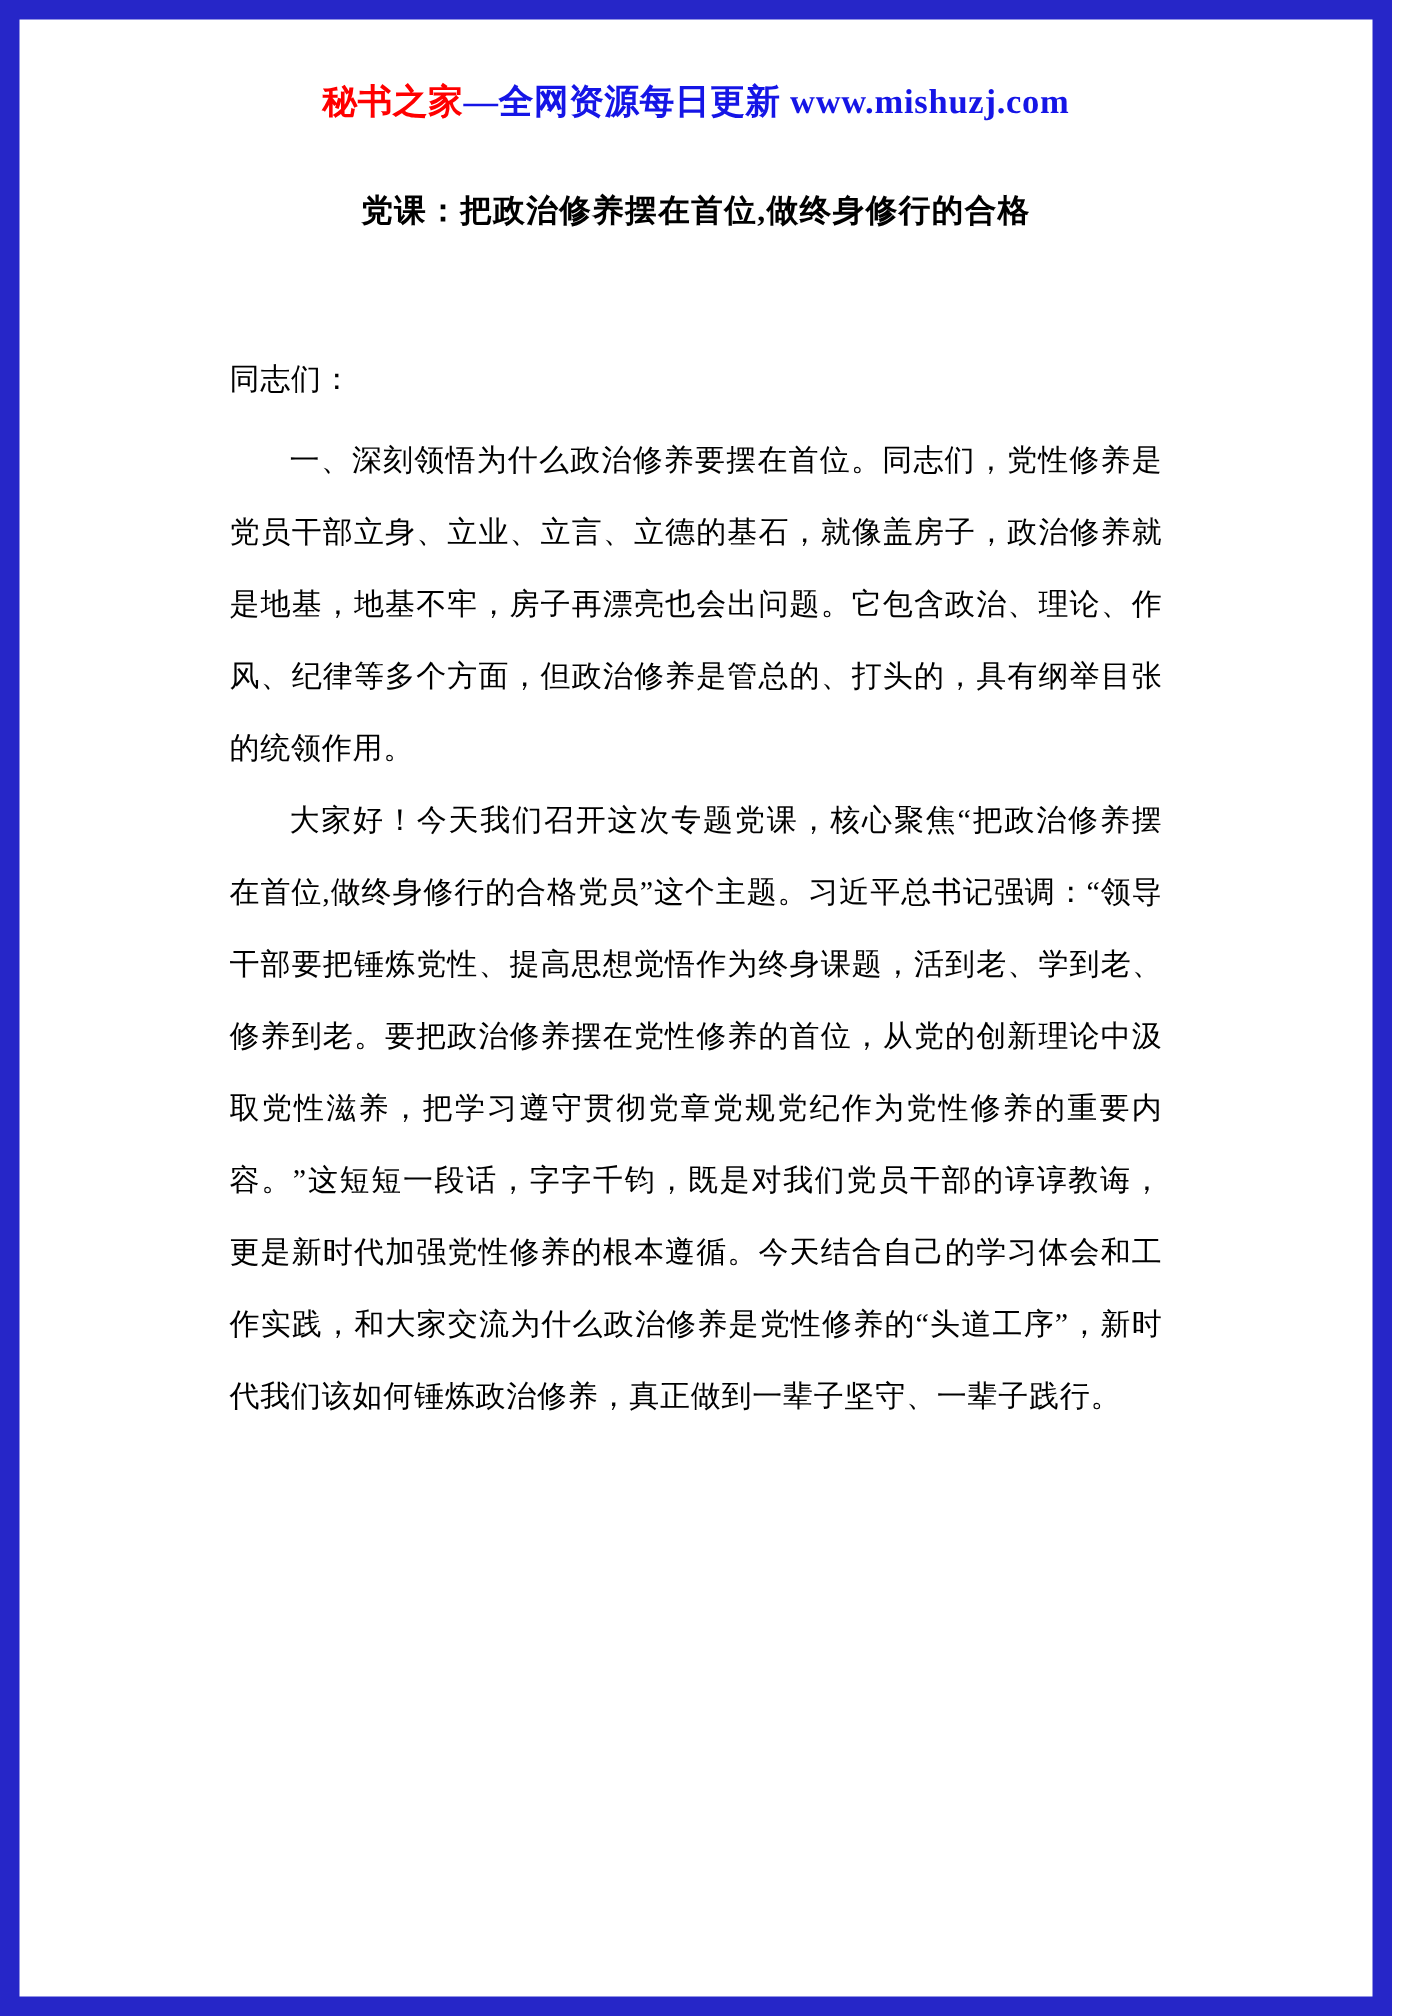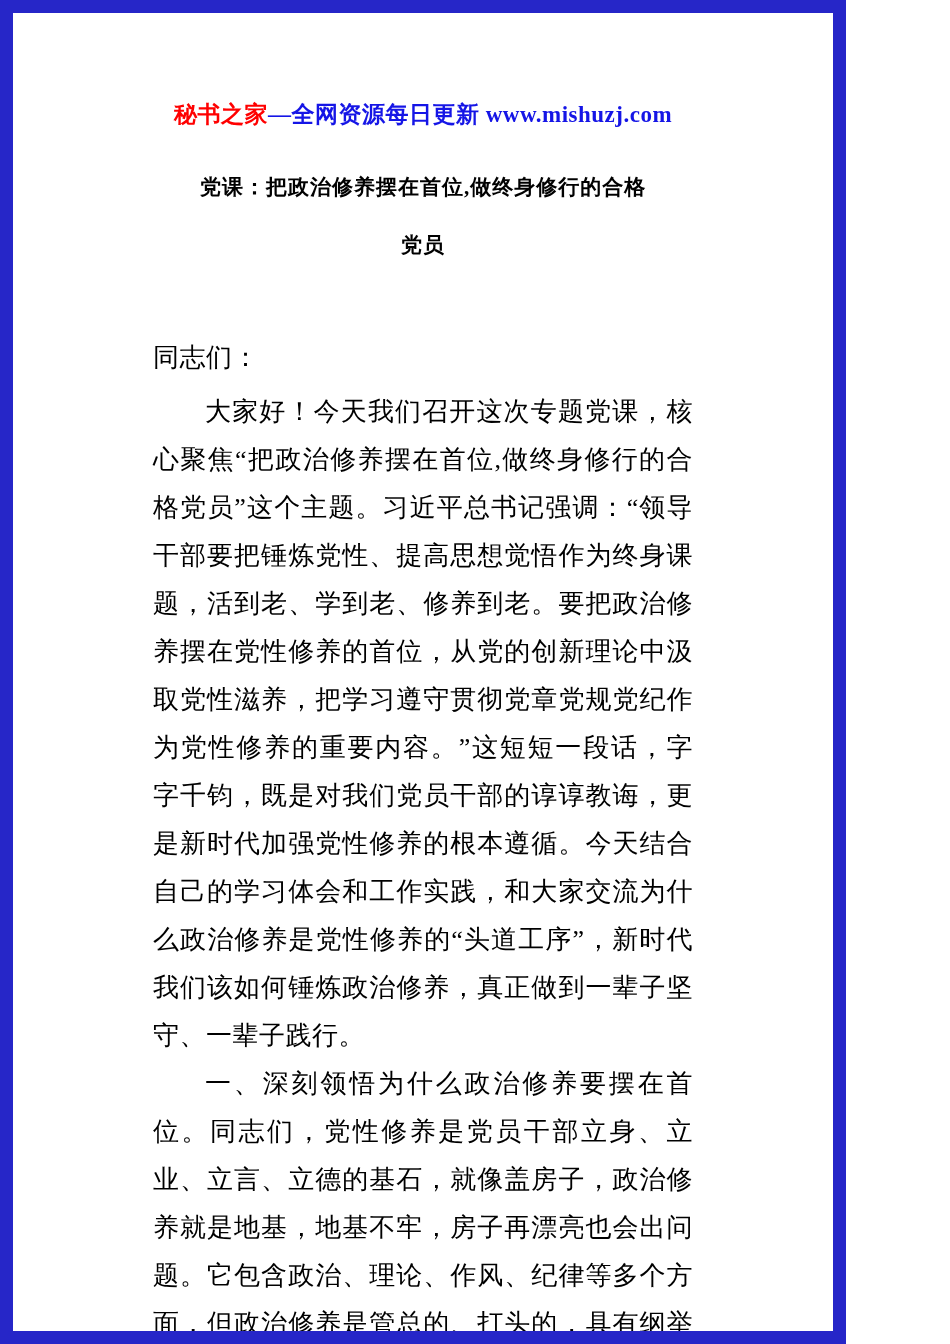--- a/index.html
+++ b/index.html
@@ -9,25 +9,25 @@
     --text: #000000;
     --page_bg: #ffffff;
   }
   * { box-sizing: border-box; }
   html, body { margin: 0; padding: 0; }
   body {
     font-family: "Liberation Serif", "DejaVu Serif", serif;
     background: var(--page_bg);
   }
   .page {
-    width: 846px;
+    width: 928px;
     height: 1344px;
     border: 13px solid var(--border_blue);
     background: var(--page_bg);
-    padding: 86px 140px 40px 140px;
+    padding: 39px 140px 40px 140px;
     overflow: hidden;
   }
   .site-header {
     text-align: center;
     font-size: 23px;
     font-weight: bold;
     margin-bottom: 28px;
     letter-spacing: 0.5px;
     white-space: nowrap;
   }
@@ -37,21 +37,21 @@
     text-align: center;
     color: var(--text);
     font-weight: bold;
     font-size: 21px;
     line-height: 58px;
     letter-spacing: 1px;
     margin-bottom: 60px;
   }
   .body-text {
     color: var(--text);
-    font-size: 26px;
+    font-size: 20px;
     line-height: 48px;
     letter-spacing: 0.5px;
     text-align: justify;
   }
   .salutation {
     margin: 0 0 6px 0;
   }
   .para {
     margin: 0;
     text-indent: 2em;
@@ -61,22 +61,21 @@
 <body>
 
 <div class="page">
 
   <div class="site-header">
     <span class="brand">秘书之家</span><span class="tagline">—全网资源每日更新 www.mishuzj.com</span>
   </div>
 
   <div class="doc-title">
     <div>党课：把政治修养摆在首位,做终身修行的合格</div>
-    <div>党员</div>
   </div>
 
   <div class="body-text">
     <p class="salutation">同志们：</p>
+    <p class="para">一、深刻领悟为什么政治修养要摆在首位。同志们，党性修养是党员干部立身、立业、立言、立德的基石，就像盖房子，政治修养就是地基，地基不牢，房子再漂亮也会出问题。它包含政治、理论、作风、纪律等多个方面，但政治修养是管总的、打头的，具有纲举目张的统领作用。</p>
     <p class="para">大家好！今天我们召开这次专题党课，核心聚焦“把政治修养摆在首位,做终身修行的合格党员”这个主题。习近平总书记强调：“领导干部要把锤炼党性、提高思想觉悟作为终身课题，活到老、学到老、修养到老。要把政治修养摆在党性修养的首位，从党的创新理论中汲取党性滋养，把学习遵守贯彻党章党规党纪作为党性修养的重要内容。”这短短一段话，字字千钧，既是对我们党员干部的谆谆教诲，更是新时代加强党性修养的根本遵循。今天结合自己的学习体会和工作实践，和大家交流为什么政治修养是党性修养的“头道工序”，新时代我们该如何锤炼政治修养，真正做到一辈子坚守、一辈子践行。</p>
-    <p class="para">一、深刻领悟为什么政治修养要摆在首位。同志们，党性修养是党员干部立身、立业、立言、立德的基石，就像盖房子，政治修养就是地基，地基不牢，房子再漂亮也会出问题。它包含政治、理论、作风、纪律等多个方面，但政治修养是管总的、打头的，具有纲举目张的统领作用。</p>
   </div>
 
 </div>
 
 </body></html>

